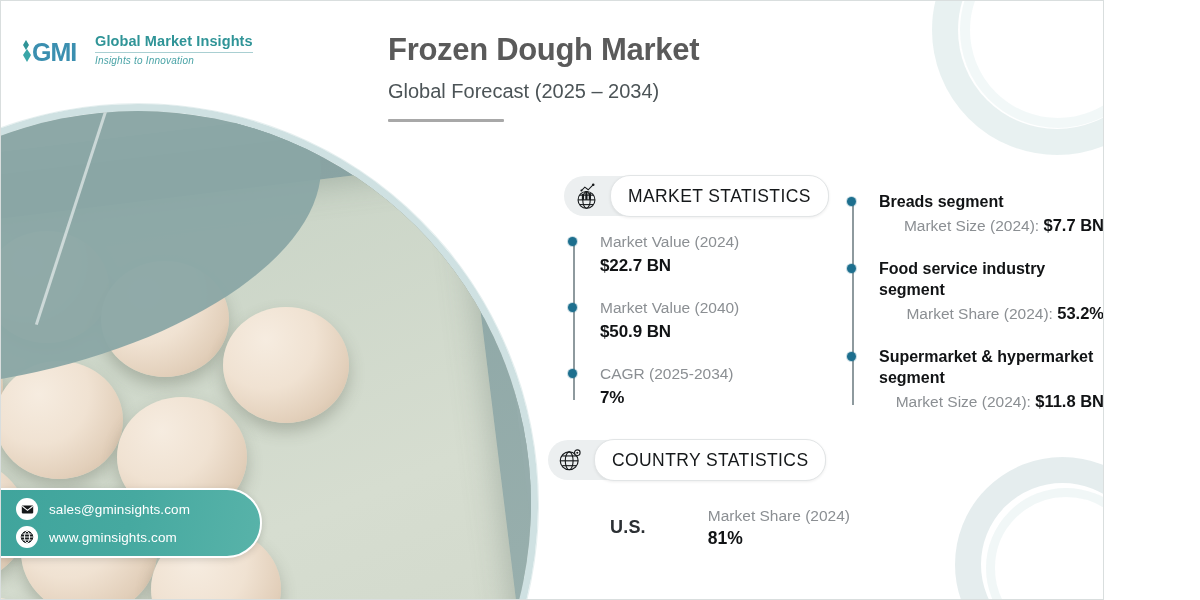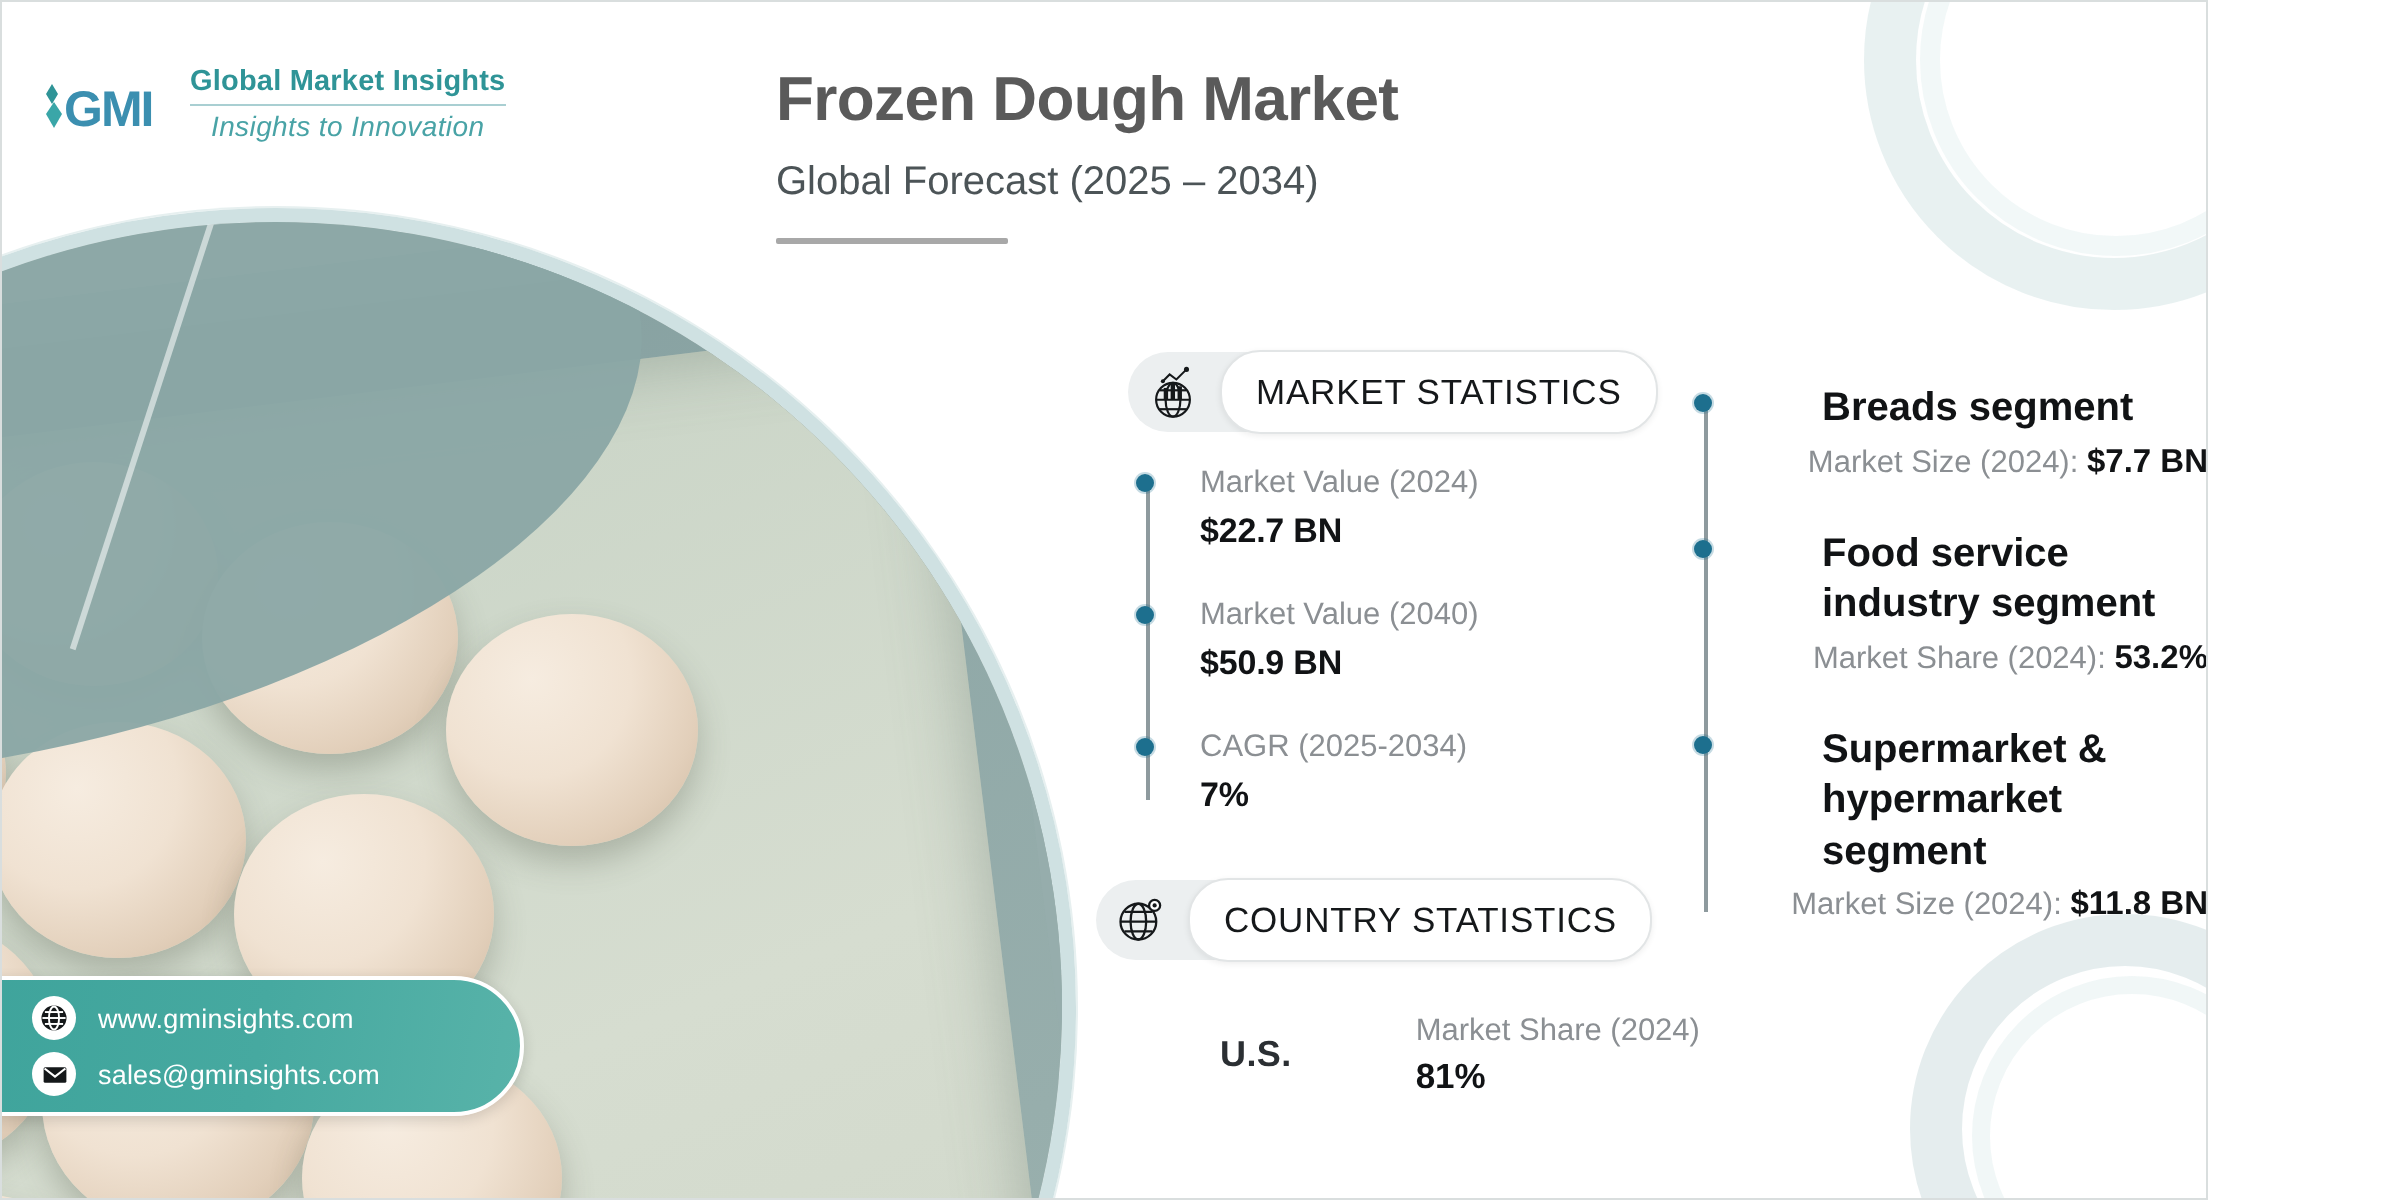--- a/index.html
+++ b/index.html
@@ -54,21 +54,21 @@
     position:absolute;left:330px;top:-40px;width:3px;height:260px;background:rgba(255,255,255,.55);
     transform:rotate(18deg);
   }
 
   
   .logo{position:absolute;left:20px;top:34px;display:flex;align-items:center;gap:9px;}
   .logo-mark{display:flex;align-items:flex-end;gap:2px;}
   .logo-text{display:flex;flex-direction:column;line-height:1;}
   .logo-title{font-size:14.5px;font-weight:700;color:#2f9497;letter-spacing:.1px;white-space:nowrap;}
   .logo-rule{height:1px;background:#a9cfd2;margin:3px 0 3px 0;width:100%;}
-  .logo-sub{font-size:14px;color:#49a3a6;font-style:italic;text-align:center;letter-spacing:.2px;white-space:nowrap;}
+  .logo-sub{font-size:10px;color:#49a3a6;font-style:italic;text-align:left;letter-spacing:.2px;white-space:nowrap;}
 
   
   .header{position:absolute;left:388px;top:32px;width:640px;}
   .h-title{font-size:31px;font-weight:700;color:#5a5a5a;letter-spacing:-.3px;margin:0;line-height:1.18;}
   .h-sub{font-size:20px;font-weight:400;color:#4c5457;margin:10px 0 0 0;line-height:1.2;}
   .h-rule{width:116px;height:3px;background:#a8a8a8;margin-top:16px;border-radius:1px;}
 
   
   .badge{
     display:inline-flex;align-items:center;height:40px;border-radius:20px;
@@ -93,21 +93,21 @@
   }
   .tl-item{position:relative;margin-bottom:22px;}
   .tl-item:last-child{margin-bottom:0;}
   .tl-dot{
     position:absolute;left:-32px;top:5px;width:9px;height:9px;border-radius:50%;
     background:#1d6f8e;box-shadow:0 0 0 1px rgba(29,111,142,.25);
   }
   .tl-label{font-size:15.5px;color:#8b8f93;line-height:1.35;}
   .tl-value{font-size:17px;font-weight:700;color:#111315;margin-top:3px;letter-spacing:-.1px;}
 
-  .seg-name{font-size:20px;font-weight:700;color:#111315;line-height:1.28;margin-left:32px;}
+  .seg-name{font-size:16px;font-weight:700;color:#111315;line-height:1.28;}
   .seg-line{font-size:15.5px;color:#8b8f93;margin-top:2px;line-height:1.35;text-align:right;}
   .seg-line b{color:#111315;font-size:16.5px;font-weight:700;}
 
   .country-row{display:flex;align-items:center;gap:62px;margin-top:26px;padding-left:62px;}
   .country-name{font-size:18px;font-weight:700;color:#2b2f33;letter-spacing:.2px;}
   .country-metric-label{font-size:15.5px;color:#8b8f93;line-height:1.3;}
   .country-metric-value{font-size:17.5px;font-weight:700;color:#111315;margin-top:2px;}
 
   
   .contact{
@@ -265,35 +265,35 @@
       <div>
         <div class="country-metric-label">Market Share (2024)</div>
         <div class="country-metric-value">81%</div>
       </div>
     </div>
   </div>
 
   <div class="contact">
     <div class="contact-row">
       <span class="c-icon">
+        <svg width="13" height="13" viewBox="0 0 16 16">
+          <rect x="1" y="3.2" width="14" height="9.6" rx="1" fill="#15181a"></rect>
+          <polyline points="1.6,4 8,9 14.4,4" fill="none" stroke="#ffffff" stroke-width="1.3"></polyline>
+        </svg>
+      </span>
+      <span class="c-text">sales@gminsights.com</span>
+    </div>
+    <div class="contact-row">
+      <span class="c-icon">
         <svg width="14" height="14" viewBox="0 0 16 16" fill="none" stroke="#15181a" stroke-width="1.1">
           <circle cx="8" cy="8" r="6.6" fill="#15181a"></circle>
           <ellipse cx="8" cy="8" rx="2.9" ry="6.6" stroke="#ffffff"></ellipse>
           <line x1="1.4" y1="8" x2="14.6" y2="8" stroke="#ffffff"></line>
           <line x1="2.8" y1="4.6" x2="13.2" y2="4.6" stroke="#ffffff"></line>
           <line x1="2.8" y1="11.4" x2="13.2" y2="11.4" stroke="#ffffff"></line>
         </svg>
       </span>
       <span class="c-text">www.gminsights.com</span>
     </div>
-    <div class="contact-row">
-      <span class="c-icon">
-        <svg width="13" height="13" viewBox="0 0 16 16">
-          <rect x="1" y="3.2" width="14" height="9.6" rx="1" fill="#15181a"></rect>
-          <polyline points="1.6,4 8,9 14.4,4" fill="none" stroke="#ffffff" stroke-width="1.3"></polyline>
-        </svg>
-      </span>
-      <span class="c-text">sales@gminsights.com</span>
-    </div>
   </div>
 
   <div class="frame-border"></div>
 </div>
 
 </body></html>

